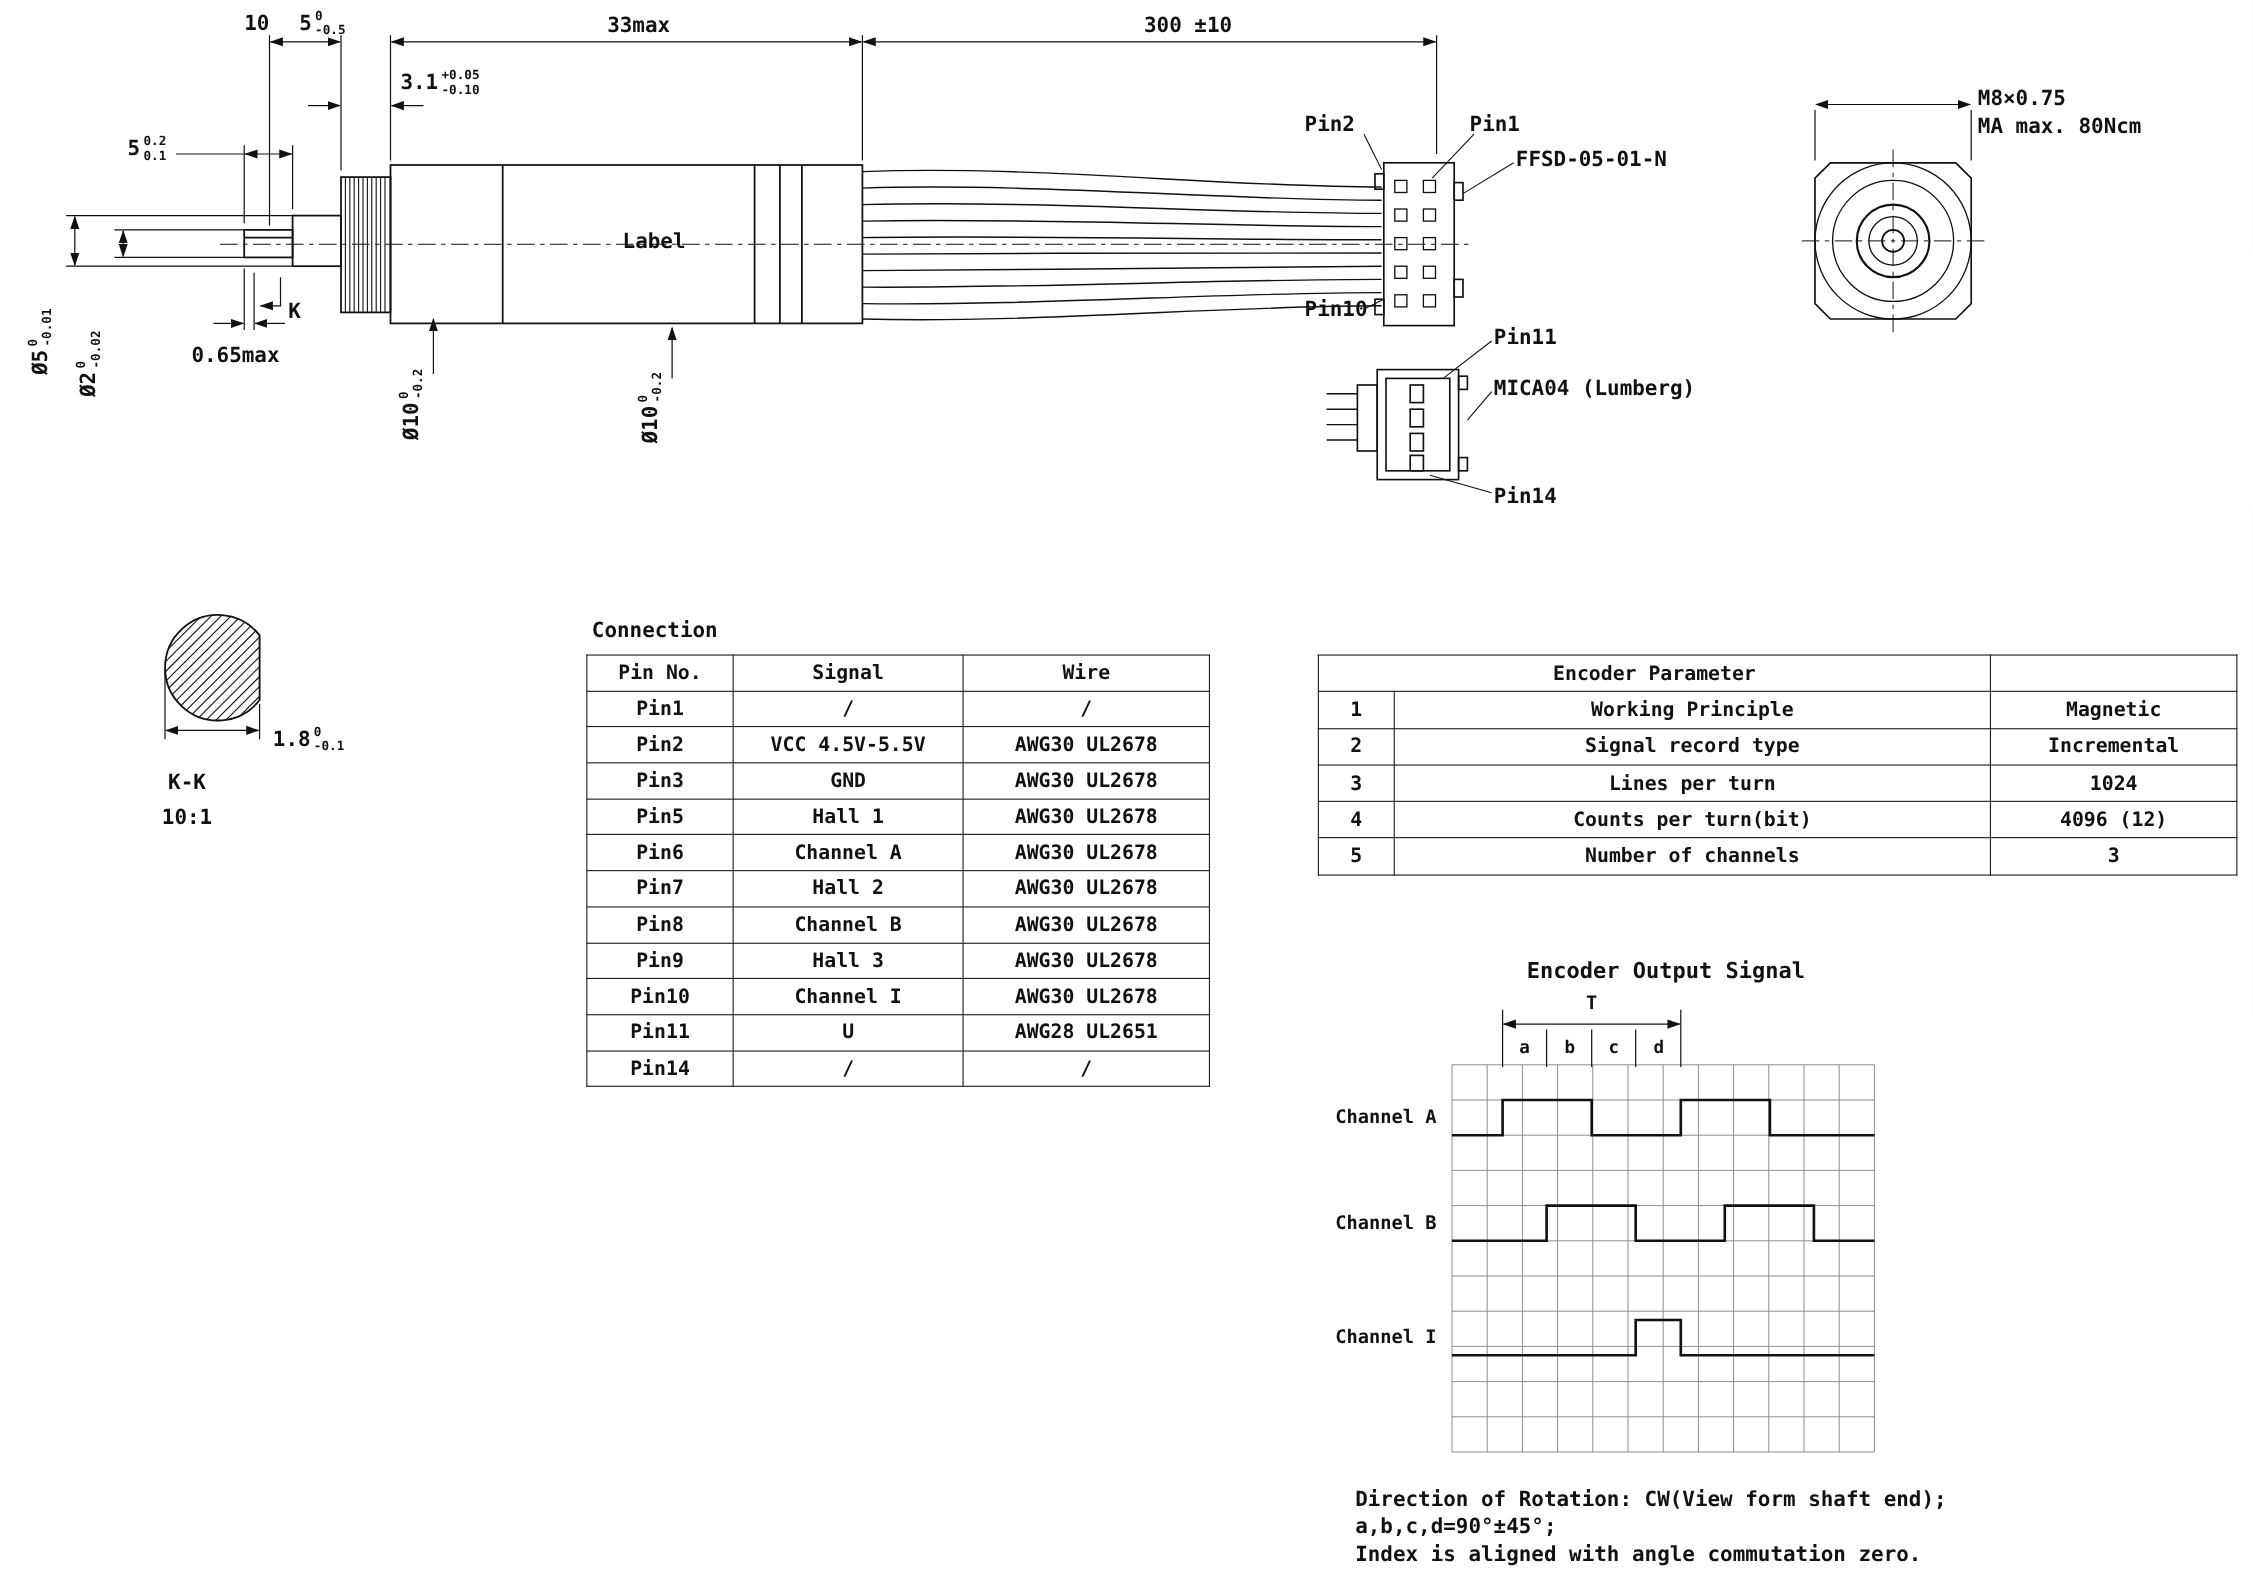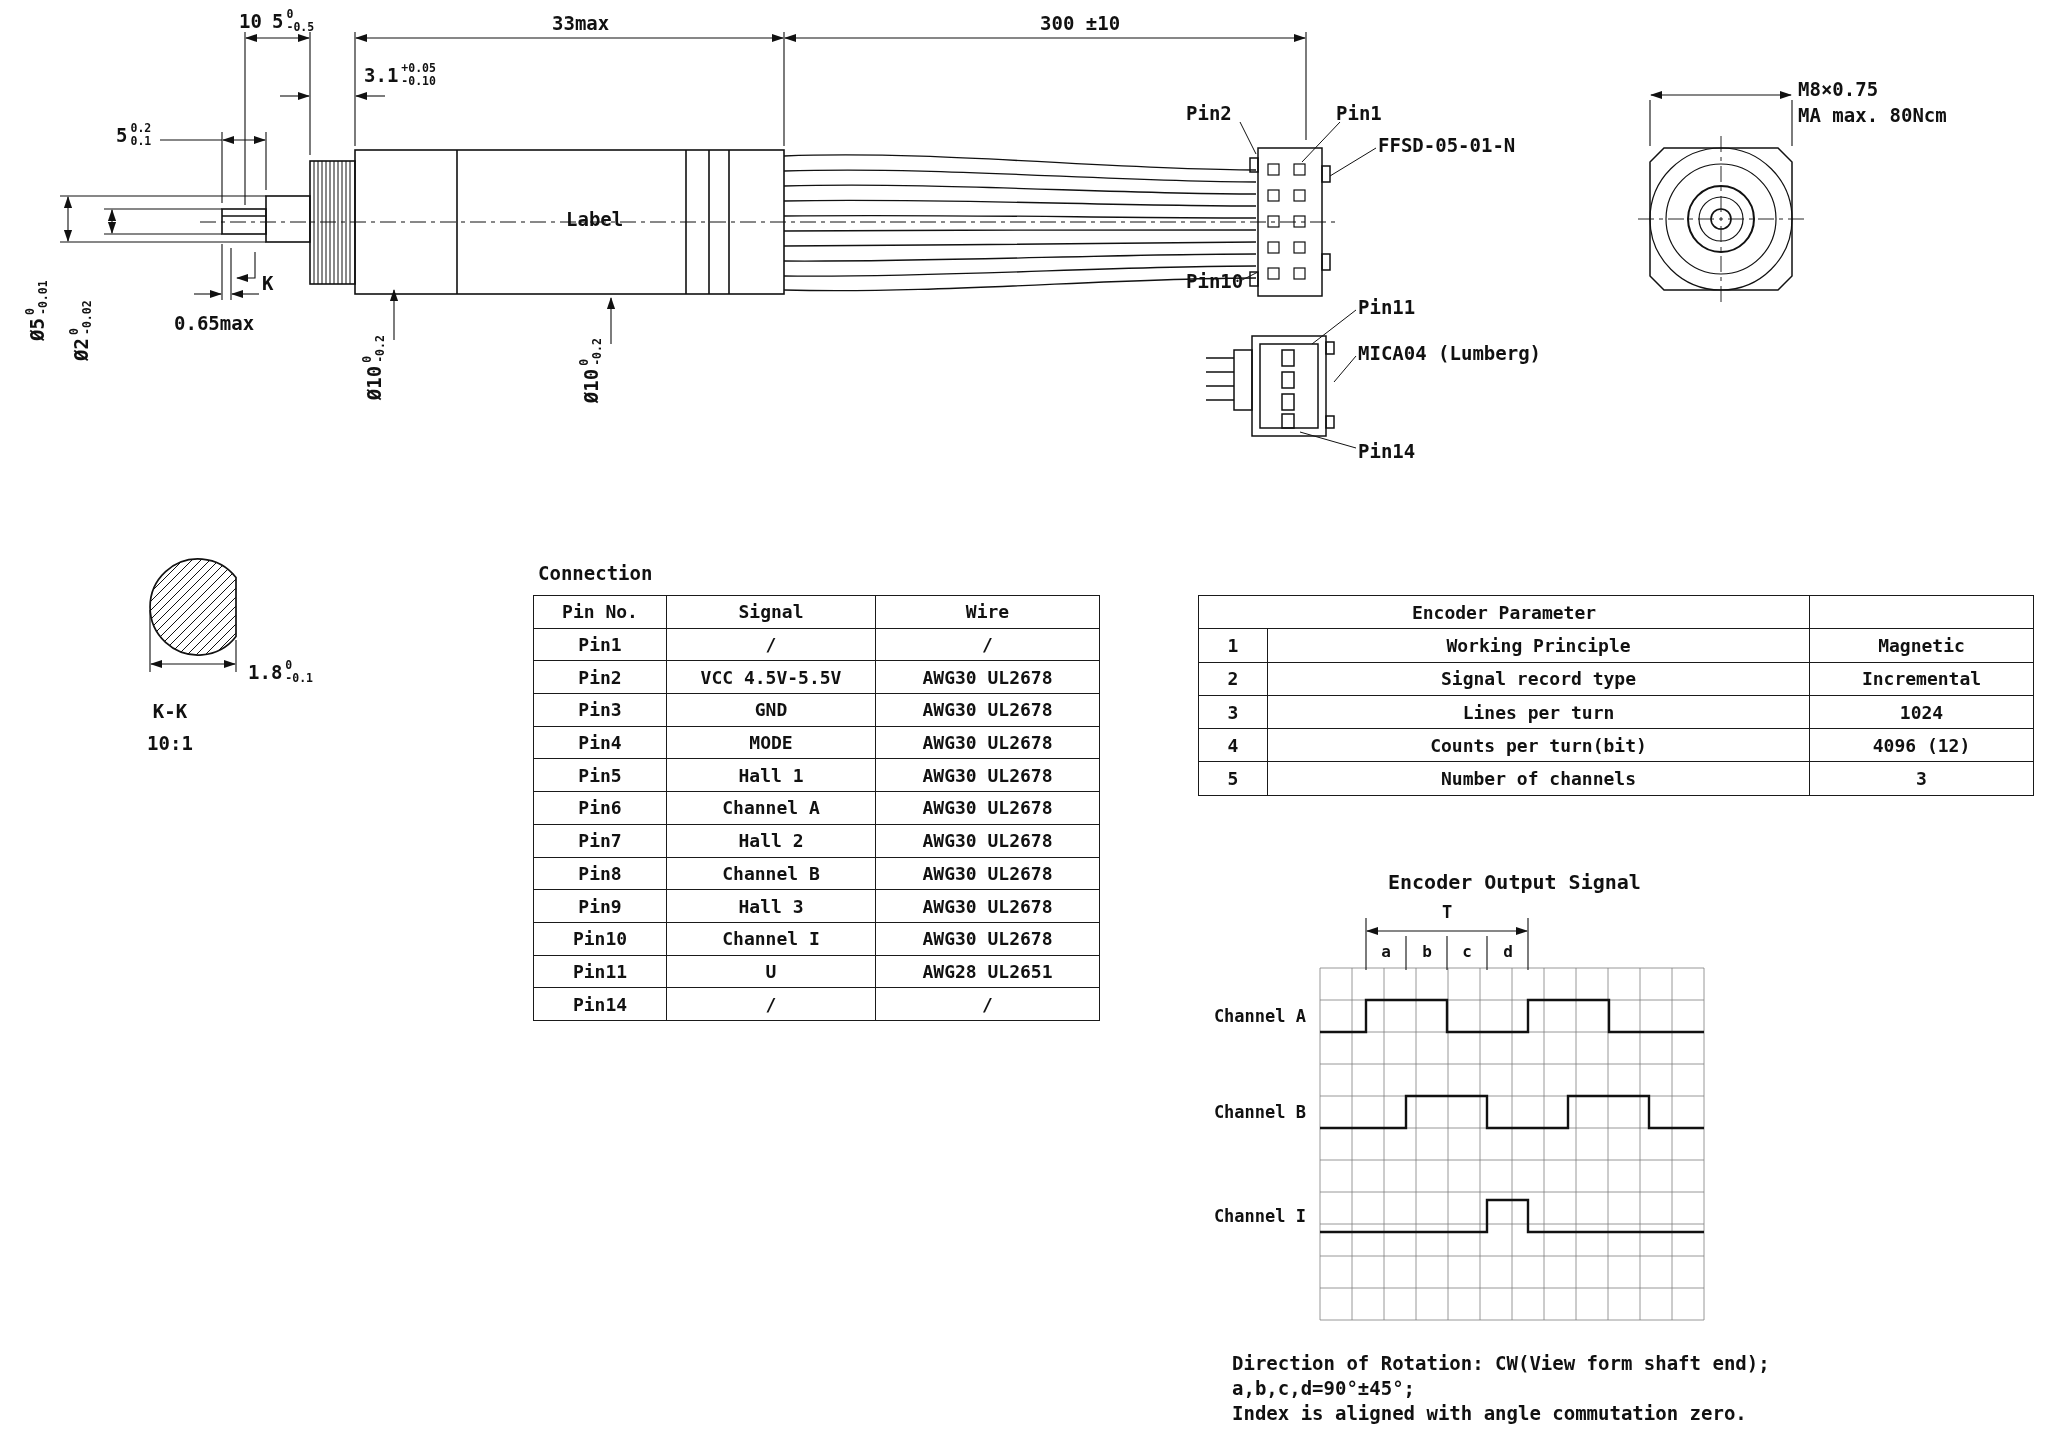--- a/index.html
+++ b/index.html
@@ -170,21 +170,21 @@
       <polyline stroke="#111" stroke-width="2.4" fill="none" points="1320,1032 1366,1032 1366,1000 1447,1000 1447,1032 1528,1032 1528,1000 1609,1000 1609,1032 1704,1032"></polyline>
       <polyline stroke="#111" stroke-width="2.4" fill="none" points="1320,1128 1406,1128 1406,1096 1487,1096 1487,1128 1568,1128 1568,1096 1649,1096 1649,1128 1704,1128"></polyline>
       <polyline stroke="#111" stroke-width="2.4" fill="none" points="1320,1232 1487,1232 1487,1200 1528,1200 1528,1232 1704,1232"></polyline>
       <g stroke="#111" stroke-width="1.1" fill="none">
         <line x1="1367" y1="931" x2="1527" y2="931" marker-start="url(#ar)" marker-end="url(#ar)"></line>
         <path d="M1366 918V970 M1406 936V970 M1447 936V970 M1487 936V970 M1528 918V970"></path>
       </g>
     </g>
   </svg>
 
-  <div class="abs dim" style="left:239px;top:10px;">
+  <div class="abs dim" style="left:222px;top:10px;">
     <span>10</span>
   </div>
   <div class="abs dim" style="left:272px;top:8px;">
     <span>5</span>
     <span class="tol">
         <i>0</i>
         <i>-0.5</i>
       </span>
   </div>
   <div class="abs dim" style="left:552px;top:12px;">33max</div>
@@ -279,25 +279,20 @@
           <td>Pin2</td>
           <td>VCC 4.5V-5.5V</td>
           <td>AWG30 UL2678</td>
         </tr>
     <tr>
           <td>Pin3</td>
           <td>GND</td>
           <td>AWG30 UL2678</td>
         </tr>
     <tr>
-          <td>Pin4</td>
-          <td>MODE</td>
-          <td>AWG30 UL2678</td>
-        </tr>
-    <tr>
           <td>Pin5</td>
           <td>Hall 1</td>
           <td>AWG30 UL2678</td>
         </tr>
     <tr>
           <td>Pin6</td>
           <td>Channel A</td>
           <td>AWG30 UL2678</td>
         </tr>
     <tr>

